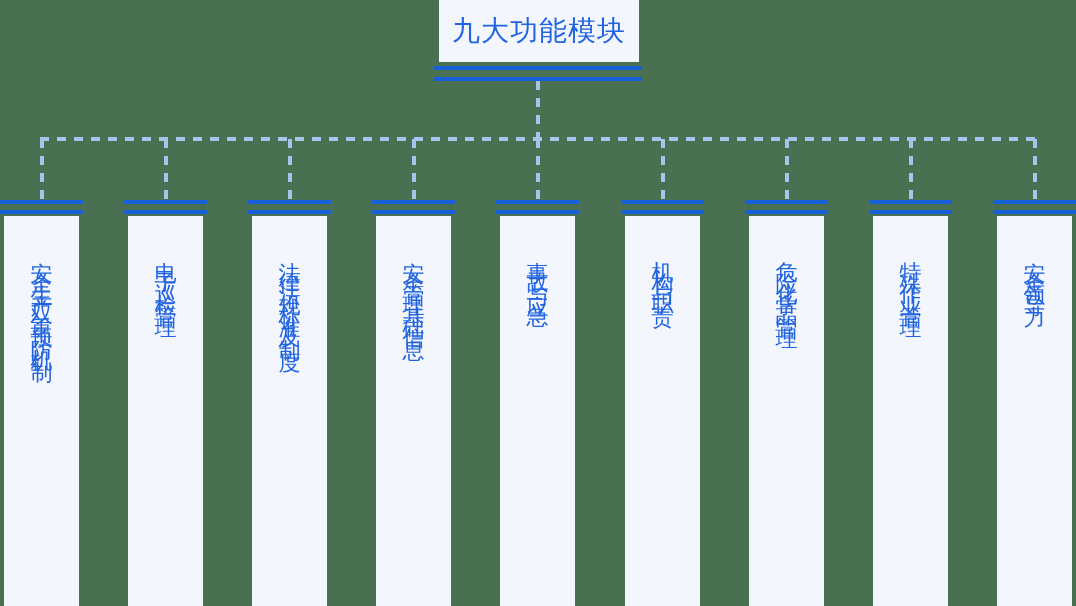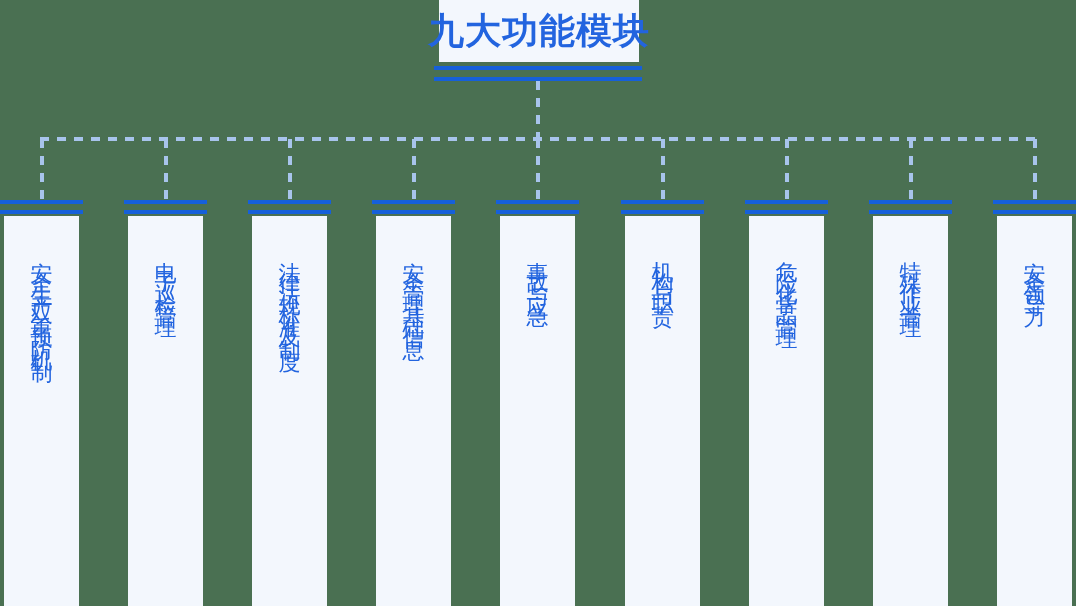--- a/index.html
+++ b/index.html
@@ -25,22 +25,22 @@
   .title-node {
     position: absolute;
     left: 439px; top: 0;
     width: 200px; height: 62px;
     background: var(--fill);
     display: flex;
     align-items: center;
     justify-content: center;
   }
   .title-label {
-    font-size: 36px;
-    font-weight: 700;
+    font-size: 28px;
+    font-weight: 400;
     letter-spacing: 1px;
     color: var(--text);
     white-space: nowrap;
   }
   .title-rule {
     position: absolute;
     left: 434px;
     width: 208px;
     height: 4px;
     background: var(--solid);

